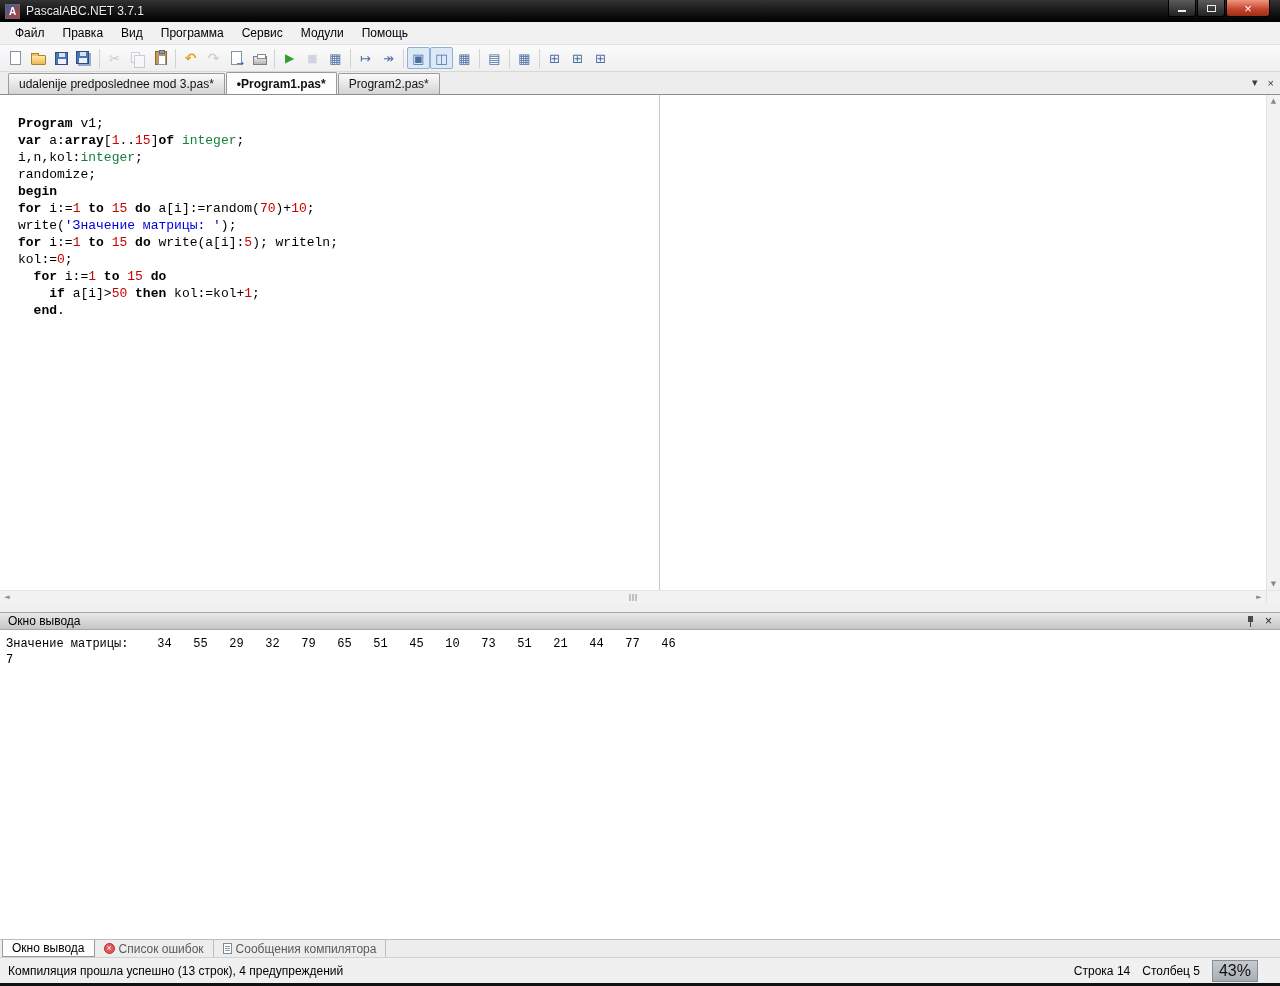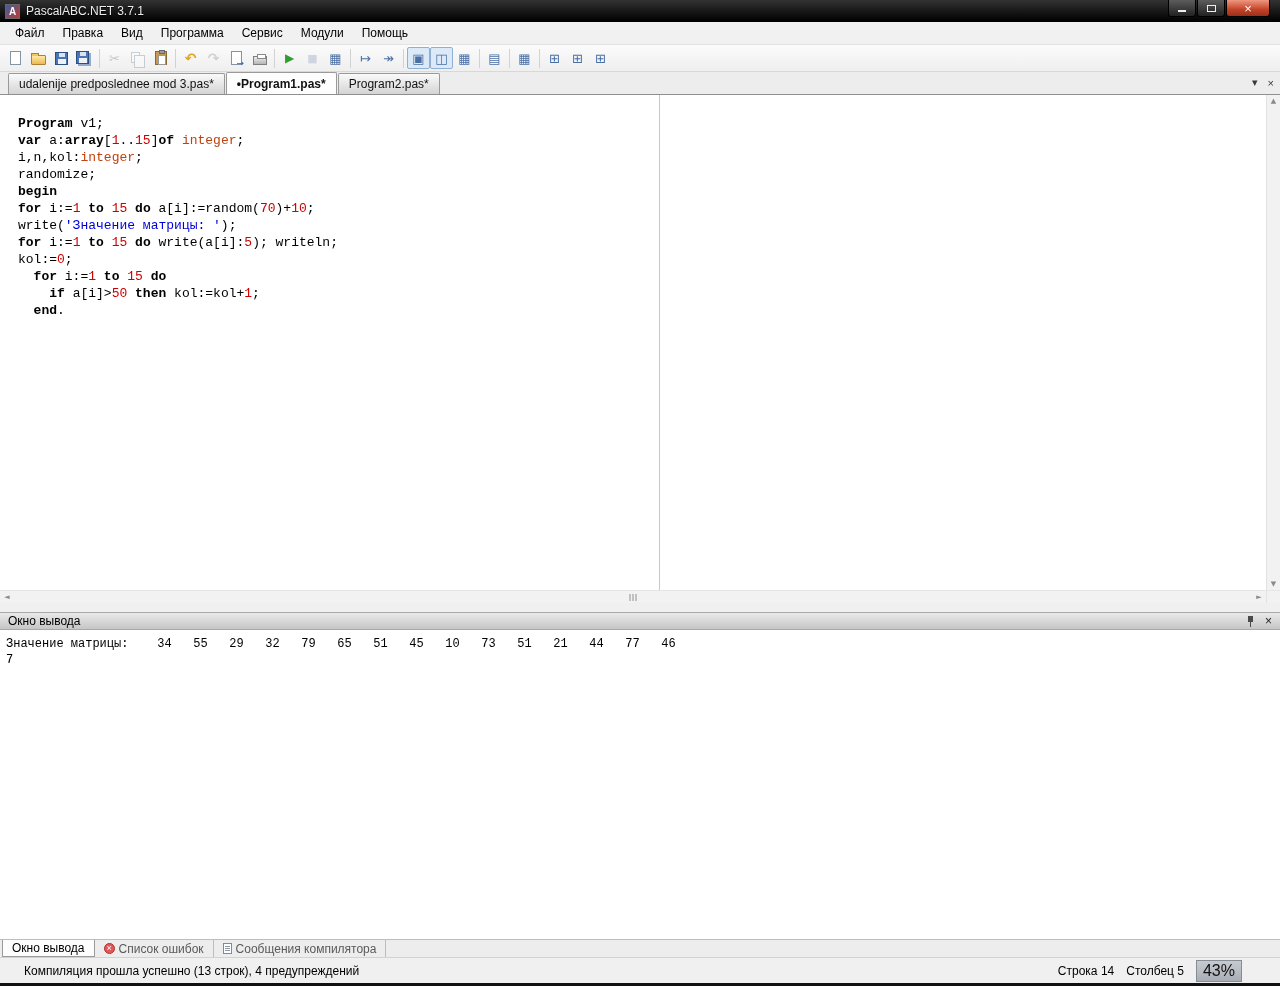--- a/index.html
+++ b/index.html
@@ -58,21 +58,21 @@
   .tab.active { background:#fdfdfd; font-weight:bold; padding-top:4px; }
   .tab-controls { display:flex; align-items:center; gap:10px; color:#3a3a3a; font-size:11px; padding:0 2px 5px 0; }
 
   
   .editor-wrap { height:495px; flex:0 0 495px; background:#fff; position:relative; }
   .code { position:absolute; left:0; top:0; right:14px; bottom:0; padding:20px 0 0 18px; overflow:hidden; font-family:"Liberation Mono", monospace; font-size:13px; line-height:17px; }
   .code-line { white-space:pre; }
   .tok-kw  { color:#000; font-weight:bold; }
   .tok-num { color:#cc0000; }
   .tok-str { color:#0000dd; }
-  .tok-typ { color:#c2410c; }
+  .tok-typ { color:#15803d; }
   .tok-pl  { color:#000; }
   .split-line { position:absolute; left:659px; top:0; bottom:0; width:1px; background:#c8c8c8; }
   .vscroll { position:absolute; right:0; top:0; bottom:0; width:14px; background:#f2f2f2; border-left:1px solid #e2e2e2; display:flex; flex-direction:column; justify-content:space-between; align-items:center; padding:2px 0; font-size:7px; color:#8a8a8a; font-family:"DejaVu Sans", sans-serif; }
 
   
   .hscroll { height:13px; flex:0 0 13px; background:#f2f2f2; border-top:1px solid #e5e5e5; display:flex; align-items:center; }
   .hs-arrow { width:14px; text-align:center; font-size:7px; color:#8a8a8a; font-family:"DejaVu Sans", sans-serif; }
   .hs-track { flex:1; height:100%; position:relative; }
   .grip { position:absolute; left:50%; top:3px; transform:translateX(-50%); display:flex; gap:2px; }
   .grip i { width:1px; height:7px; background:#8f8f8f; display:block; }
@@ -93,21 +93,21 @@
   .bottom-tabs { height:18px; flex:0 0 18px; background:#ededed; border-top:1px solid #bdbdbd; display:flex; align-items:stretch; padding-left:2px; }
   .btab { display:inline-flex; align-items:center; gap:4px; padding:0 9px; font-size:12px; color:#5a5a5a; border-right:1px solid #bdbdbd; white-space:nowrap; }
   .btab.active { background:#fdfdfd; color:#000; border:1px solid #9a9a9a; border-top:none; }
   .bt-ic { display:inline-block; }
   .bt-ic-errors { width:11px; height:11px; border-radius:6px; background:#e05858; border:1px solid #b03030; color:#fff; font-size:9px; line-height:9px; text-align:center; }
   .bt-ic-errors::before { content:"×"; }
   .bt-ic-compiler { width:9px; height:11px; background:#fff; border:1px solid #7a8aa0; position:relative; }
   .bt-ic-compiler::before { content:""; position:absolute; left:1px; top:2px; width:5px; height:1px; background:#8899aa; box-shadow:0 2px 0 #8899aa, 0 4px 0 #8899aa; }
 
   
-  .statusbar { height:26px; flex:0 0 26px; background:#f0f0f0; border-top:1px solid #d2d2d2; display:flex; align-items:center; padding:0 24px; font-size:12px; color:#000; }
+  .statusbar { height:26px; flex:0 0 26px; background:#f0f0f0; border-top:1px solid #d2d2d2; display:flex; align-items:center; padding:0 8px; font-size:12px; color:#000; }
   .sb-right { margin-left:auto; display:flex; align-items:center; gap:12px; margin-right:14px; }
   .zoom-box { background:linear-gradient(#c6cad0,#a9aeb6); border:1px solid #878d94; padding:1px 6px; font-size:16px; color:#111; }
 
   .bottom-edge { height:3px; flex:0 0 3px; background:#111; }
 </style>
 </head>
 <body>
 
 <div class="window">
 

